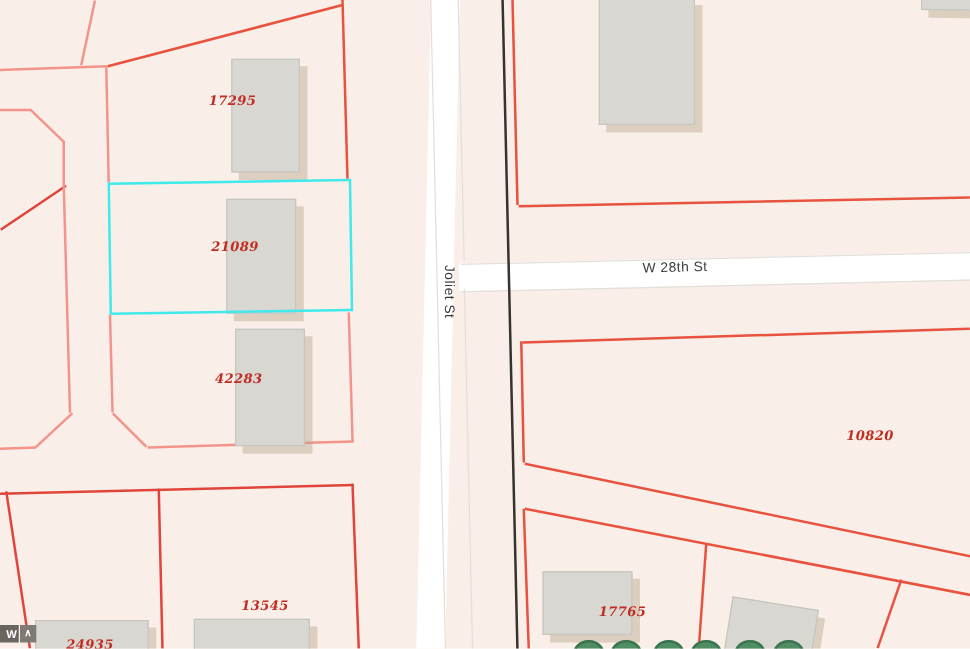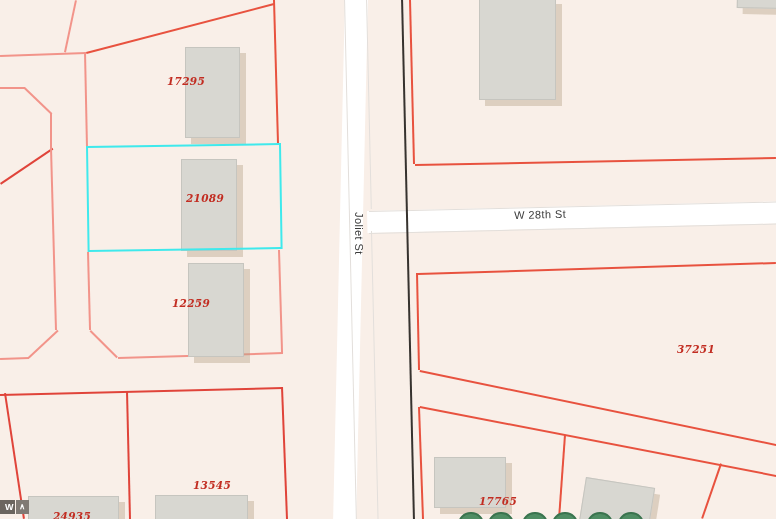--- a/index.html
+++ b/index.html
@@ -103,26 +103,26 @@
   <div class="sel-outline"></div>
 
   <div class="tree" style="left:458px; top:511.5px;"></div>
   <div class="tree" style="left:488px; top:511.5px;"></div>
   <div class="tree" style="left:522px; top:511.5px;"></div>
   <div class="tree" style="left:552px; top:511.5px;"></div>
   <div class="tree" style="left:587px; top:511.5px;"></div>
   <div class="tree" style="left:618px; top:511.5px;"></div>
 
   <div class="plabel" style="left:167px; top:75px;">17295</div>
-  <div class="plabel" style="left:169px; top:192px;margin-left:17px;">21089</div>
-  <div class="plabel" style="left:172px; top:297px;">12259</div>
-  <div class="plabel" style="left:677px; top:343px;">37251</div>
+  <div class="plabel" style="left:169px; top:192px;">21089</div>
+  <div class="plabel" style="left:172px; top:297px;">42283</div>
+  <div class="plabel" style="left:677px; top:343px;">10820</div>
   <div class="plabel" style="left:53px; top:510px;">24935</div>
   <div class="plabel" style="left:193px; top:479px;">13545</div>
-  <div class="plabel" style="left:479px; top:495px;font-style:italic;">17765</div>
+  <div class="plabel" style="left:479px; top:484px;font-style:italic;">17765</div>
 
   <div class="stlabel" style="left:365px; top:212px; transform:rotate(90deg); transform-origin:0 0;">Joliet St</div>
   <div class="stlabel" style="left:514px; top:209px; transform:rotate(-1.4deg); transform-origin:0 0;">W 28th St</div>
 
   <div class="badge" style="left:0; width:14.5px; background:#6B655F; justify-content:flex-end; padding-right:1px; overflow:hidden;">
     <span>W</span>
   </div>
   <div class="badge" style="left:16px; width:12.5px; background:#807A74; justify-content:center;">
     <span style="font-size:8px;">∧</span>
   </div>

